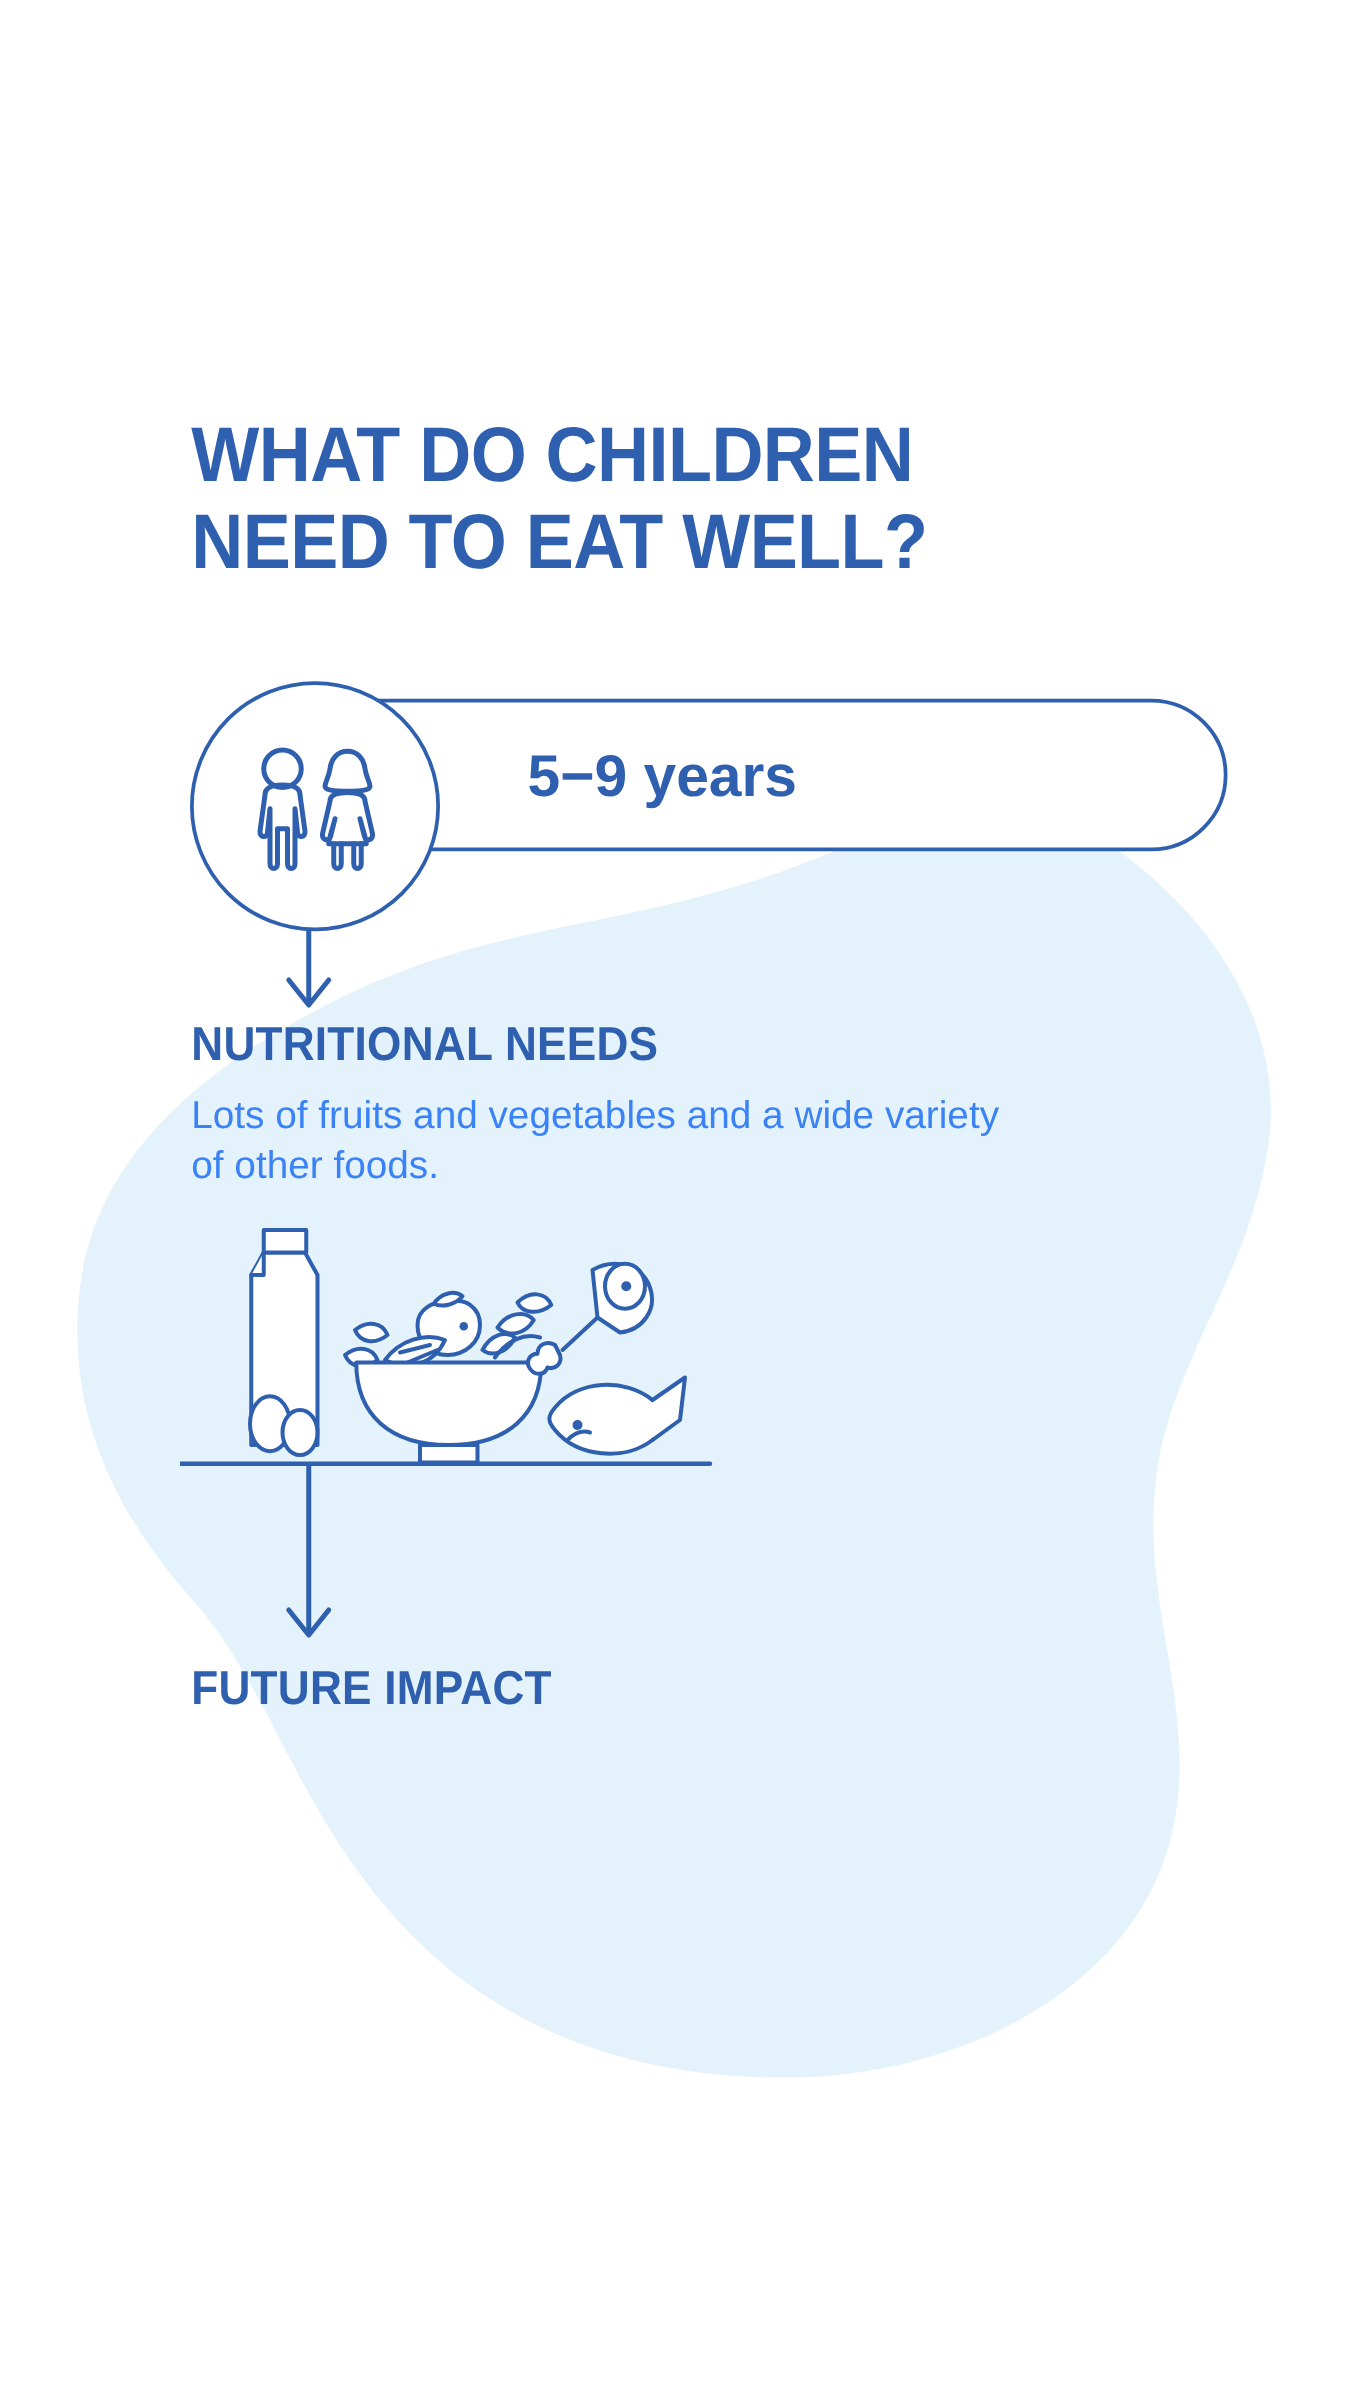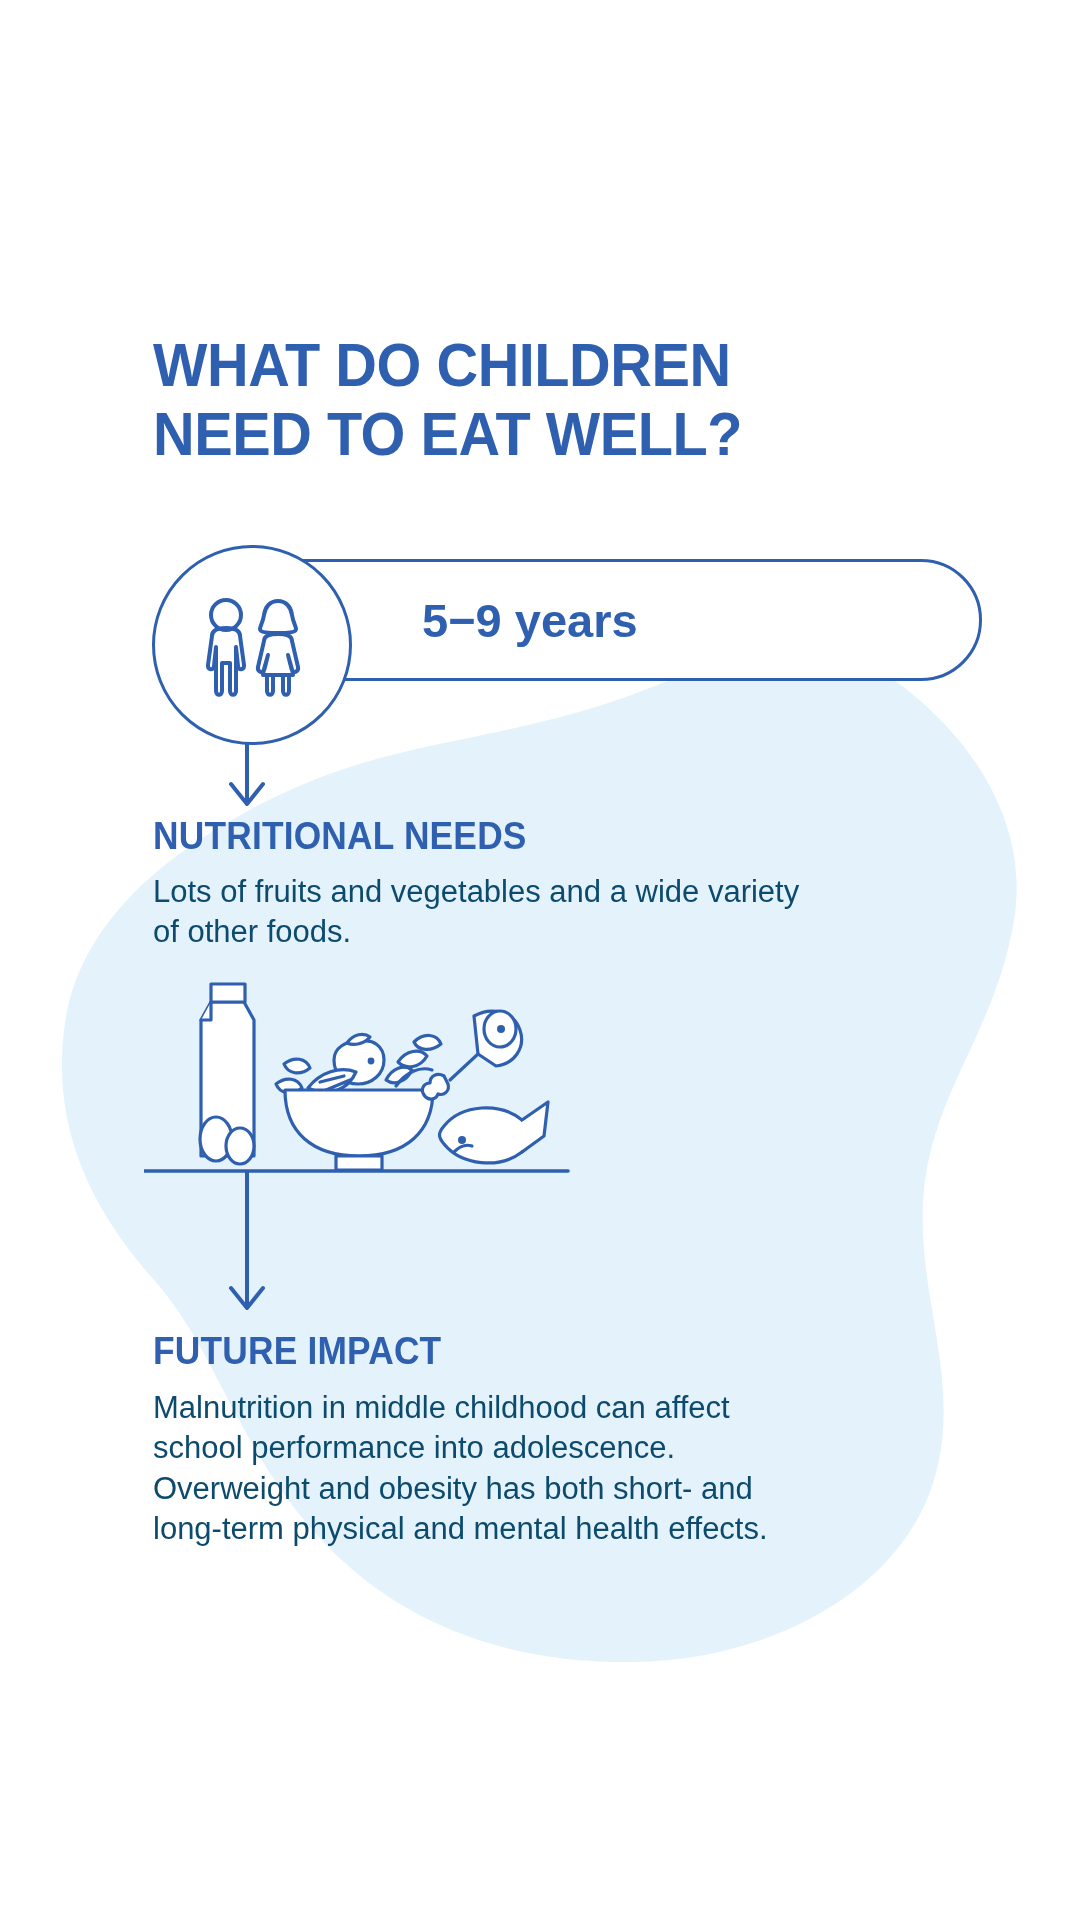--- a/index.html
+++ b/index.html
@@ -105,21 +105,21 @@
     color:#2f5faf;
     letter-spacing:0.2px;
     transform:scaleX(0.93);
     transform-origin:left top;
     white-space:nowrap;
   }
   .sec-body {
     position:absolute;
     font-size:31px;
     line-height:1.30;
-    color:#0c4a6e;
+    color:#3b82f6;
     white-space:pre-line;
     width:820px;
   }
 
   #nutrition-head { left:119px; top:815px; }
   #nutrition-body { left:119px; top:872px; }
 
   #future-head  { left:119px; top:1330px; }
   #future-body  { left:119px; top:1388px; }
 
@@ -266,19 +266,15 @@
 
     <svg class="arrow-2" width="60" height="140" viewBox="0 0 60 140" xmlns="http://www.w3.org/2000/svg">
       <g fill="none" stroke="#2f5faf" stroke-width="4" stroke-linecap="round" stroke-linejoin="round">
         <line x1="30" y1="0" x2="30" y2="134"></line>
         <path d="M 14 116 L 30 136 L 46 116"></path>
       </g>
     </svg>
 
     <div class="sec-head" id="future-head">FUTURE IMPACT</div>
 
-    <div class="sec-body" id="future-body">Malnutrition in middle childhood can affect
-school performance into adolescence.
-Overweight and obesity has both short- and
-long-term physical and mental health effects.</div>
 
   </div>
 </div>
 
 </body></html>

